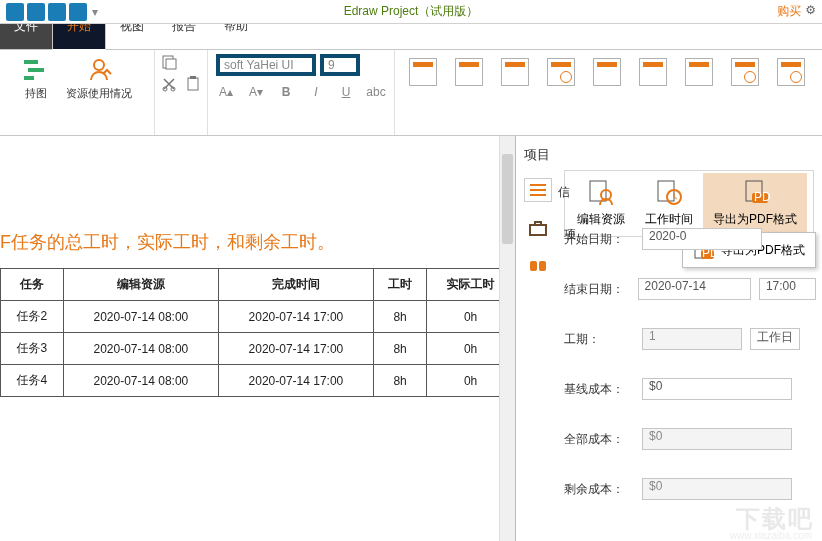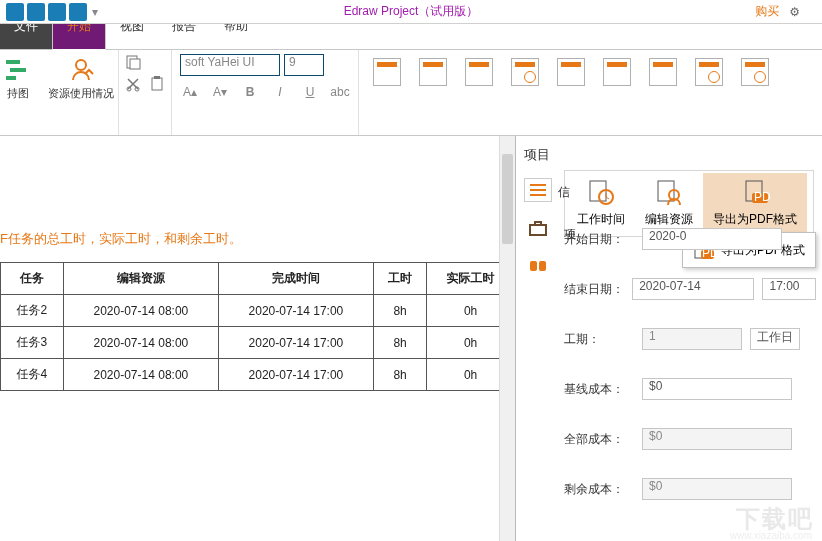--- a/index.html
+++ b/index.html
@@ -1,69 +1,69 @@
 <!DOCTYPE html>
 <html><head>
 <meta charset="utf-8">
 <style>
 *{box-sizing:border-box;margin:0;padding:0;font-family:"Microsoft YaHei",sans-serif;font-size:12px}
 body{width:822px;height:541px;background:#fff;overflow:hidden;position:relative}
 .qat{height:24px;background:#fff;border-bottom:1px solid #d0d0d0;display:flex;align-items:center;padding-left:6px;position:relative}
 .qat .qbtn{width:18px;height:18px;background:#1a7db6;margin-right:3px;border-radius:2px}
-.qat .title{position:absolute;left:50%;transform:translateX(-50%);color:#a21caf}
-.qat .right{position:absolute;right:22px;display:flex;align-items:center;gap:10px}
+.qat .title{position:absolute;left:50%;transform:translateX(-50%);color:#4d7c0f}
+.qat .right{position:absolute;right:6px;display:flex;gap:4px}
 .qat .buy{color:#e67817}
 .tabs{height:26px;display:flex;align-items:flex-end;border-bottom:1px solid #c7c7c7;padding-left:0}
 .tab{padding:14px 14px;color:#333;cursor:pointer}
 .tab.file{background:#444;color:#fff}
-.tab.active{background:#701a75;color:#e67817;border:1px solid #c7c7c7;border-bottom:1px solid #fff;margin-bottom:-1px}
+.tab.active{background:#0f172a;color:#e67817;border:1px solid #c7c7c7;border-bottom:1px solid #fff;margin-bottom:-1px}
 .ribbon{height:86px;background:#fff;border-bottom:1px solid #c7c7c7;display:flex}
-.rgroup{padding:4px 0;border-right:1px solid #e0e0e0;display:flex;flex-direction:column;align-items:flex-end;justify-content:flex-start}
+.rgroup{padding:4px 18px;border-right:1px solid #e0e0e0;display:flex;flex-direction:column;align-items:flex-end;justify-content:flex-start}
 .rgroup .big{display:flex;gap:8px}
 .bigbtn{display:flex;flex-direction:column;align-items:center;gap:2px;padding:2px 4px;cursor:pointer}
 .bigbtn svg{width:28px;height:28px}
 .bigbtn span{font-size:11px;color:#333}
 .clip{display:flex;flex-direction:column;gap:6px;padding:4px 6px;border-right:1px solid #e0e0e0}
 .clip .row{display:flex;gap:8px}
 .clip svg{width:16px;height:16px}
 .fontbox{padding:4px 8px;border-right:1px solid #e0e0e0}
 .fontbox .row1{display:flex;gap:4px;margin-bottom:6px}
-.fontbox select,.fontbox .sel{height:22px;border:1px solid #0c4a6e;background:#fff;padding:0 4px;color:#888}
+.fontbox select,.fontbox .sel{height:22px;border:4px solid #0c4a6e;background:#fff;padding:0 4px;color:#888}
 .fontbox .sel.name{width:100px}
 .fontbox .sel.size{width:40px}
 .fontbox .row2{display:flex;gap:10px;align-items:center;color:#888}
 .fontbox .fbtn{width:20px;height:20px;display:flex;align-items:center;justify-content:center;cursor:pointer;color:#888}
 .gallery{display:flex;gap:18px;align-items:flex-start;padding:8px 14px}
 .gitem{width:28px;height:28px;border:1px solid #b0b0b0;background:#fff;position:relative}
 .gitem::before{content:"";position:absolute;top:3px;left:3px;right:3px;height:5px;background:#e67817}
 .gitem.res::after{content:"";position:absolute;bottom:2px;right:2px;width:10px;height:10px;border:1px solid #e67817;border-radius:50%}
 .workspace{display:flex;height:405px}
 .leftpane{width:516px;border-right:1px solid #b8b8b8;position:relative;overflow:hidden}
-.caption{color:#e67817;padding:94px 0 14px 0;font-size:13px}
+.caption{color:#e67817;padding:94px 0 14px 0;font-size:18px}
 table{border-collapse:collapse;width:100%}
 th,td{border:1px solid #555;padding:7px 6px;text-align:center;font-size:12px;color:#222}
 th{background:#fff;font-weight:bold}
 .rightpane{flex:1;position:relative}
 .sechead{padding:10px 8px 6px 8px;color:#333;font-size:13px}
 .toolbar{display:flex;gap:0;border:1px solid #d6d6d6;background:#fff;margin:0 8px 0 48px;padding:2px}
 .tbtn{display:flex;flex-direction:column;align-items:center;padding:6px 10px;gap:4px;cursor:pointer;font-size:11px}
 .tbtn.active{background:#f3d9bd}
 .tbtn svg{width:30px;height:28px}
 .sidetabs{position:absolute;left:8px;top:42px;display:flex;flex-direction:column;gap:14px}
 .sidetabs .st{width:28px;height:24px;display:flex;align-items:center;justify-content:center;cursor:pointer}
 .sidetabs .st.active{background:#fff;border:1px solid #ccc}
 .sidetabs svg{width:20px;height:18px}
 .proj{position:absolute;left:48px;top:62px;font-size:12px;color:#333}
 .tooltip{position:absolute;right:6px;top:96px;background:#fff;border:1px solid #bfbfbf;box-shadow:2px 2px 4px rgba(0,0,0,.2);padding:6px 10px;display:flex;align-items:center;gap:6px;font-size:11px}
 .tooltip svg{width:22px;height:22px}
 .form{position:absolute;left:48px;top:92px;right:6px}
 .frow{display:flex;align-items:center;margin-bottom:28px;gap:8px}
 .flabel{width:70px;color:#333}
 .finput{border:1px solid #c6c6c6;height:22px;padding:0 6px;background:#fff;color:#555}
-.finput.w1{width:140px}
+.finput.w1{width:120px}
 .finput.w2{width:60px}
 .finput.grey{background:#f4f4f4;color:#888}
 .scrollbar{position:absolute;right:0;top:0;width:16px;height:100%;background:#f0f0f0;border-left:1px solid #dcdcdc}
 .scrollbar .thumb{position:absolute;top:18px;left:2px;right:2px;height:90px;background:#cfcfcf;border-radius:2px}
 .watermark{position:absolute;right:8px;bottom:6px;font-size:24px;color:#e9e9e9;font-weight:bold;letter-spacing:2px}
 .wurl{position:absolute;right:10px;bottom:0;font-size:10px;color:#eee}
 </style>
 </head>
 <body>
 
@@ -227,32 +227,32 @@
           </svg>
         </div>
     </div>
     <span style="position:absolute;left:42px;top:48px;color:#333">信</span>
     <span class="proj" style="top:90px">项</span>
 
     <div class="toolbar">
       <div class="tbtn">
         <svg>
             <rect x="4" y="2" width="16" height="20" fill="none" stroke="#555"></rect>
+            <circle cx="20" cy="16" r="5" fill="none" stroke="#e67817" stroke-width="2"></circle>
+            <path d="M14 26c0-4 3-6 6-6s6 2 6 6" fill="none" stroke="#e67817" stroke-width="2"></path>
+          </svg>
+        <span>编辑资源</span>
+      </div>
+      <div class="tbtn">
+        <svg>
+            <rect x="4" y="2" width="16" height="20" fill="none" stroke="#555"></rect>
             <circle cx="20" cy="18" r="7" fill="none" stroke="#e67817" stroke-width="2"></circle>
             <path d="M20 14v4l3 2" stroke="#e67817" fill="none"></path>
           </svg>
         <span>工作时间</span>
-      </div>
-      <div class="tbtn">
-        <svg>
-            <rect x="4" y="2" width="16" height="20" fill="none" stroke="#555"></rect>
-            <circle cx="20" cy="16" r="5" fill="none" stroke="#e67817" stroke-width="2"></circle>
-            <path d="M14 26c0-4 3-6 6-6s6 2 6 6" fill="none" stroke="#e67817" stroke-width="2"></path>
-          </svg>
-        <span>编辑资源</span>
       </div>
       <div class="tbtn active">
         <svg>
             <rect x="6" y="2" width="16" height="20" fill="none" stroke="#555"></rect>
             <rect x="12" y="14" width="16" height="10" rx="2" fill="#e67817"></rect>
             <text x="14" y="22" font-size="7" fill="#fff">PDF</text>
           </svg>
         <span>导出为PDF格式</span>
       </div>
     </div>

